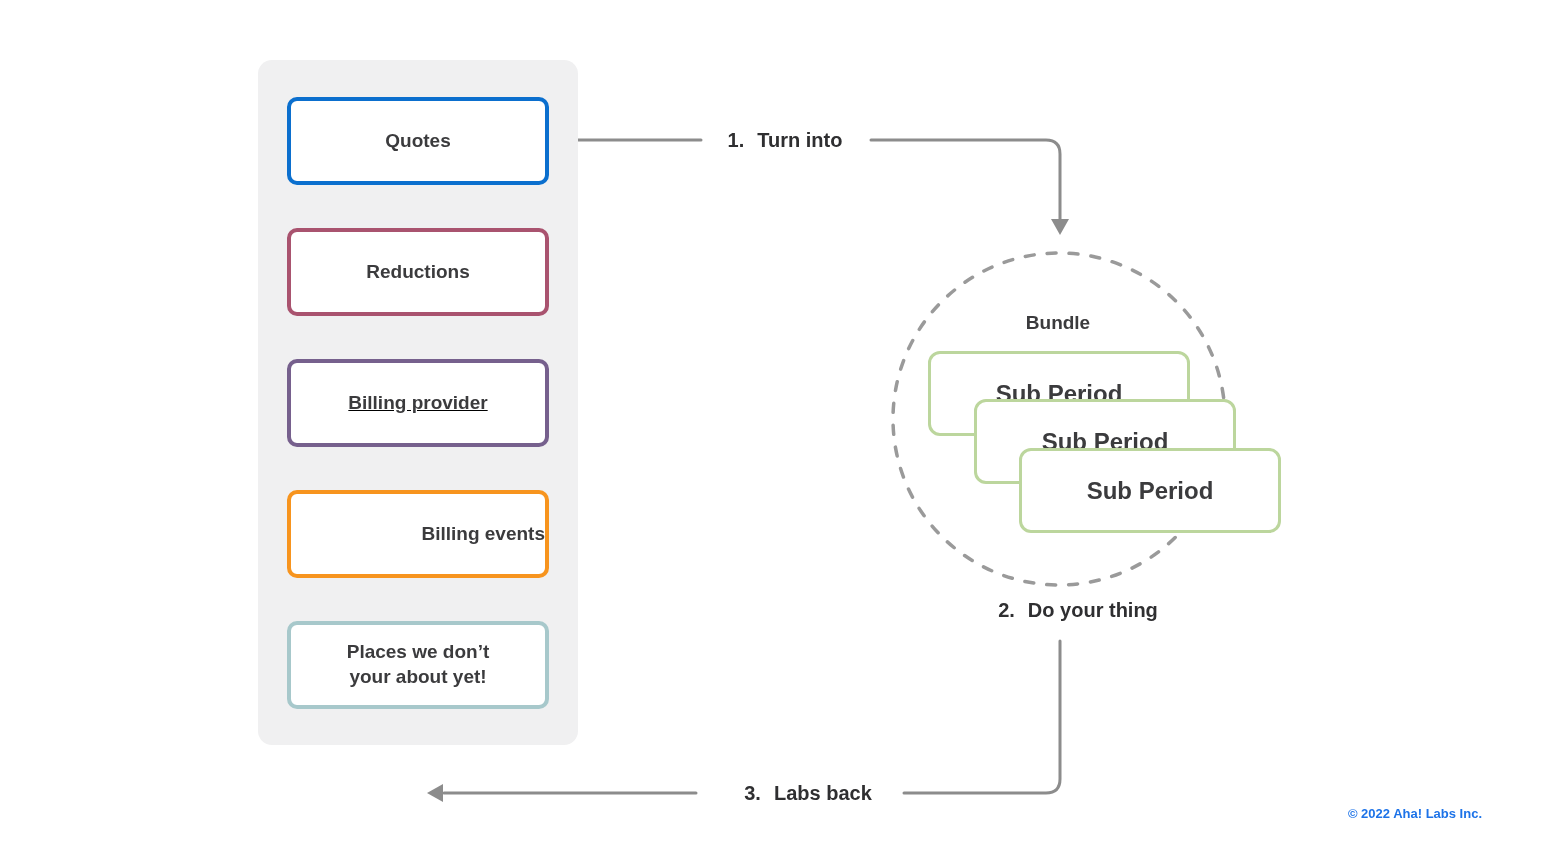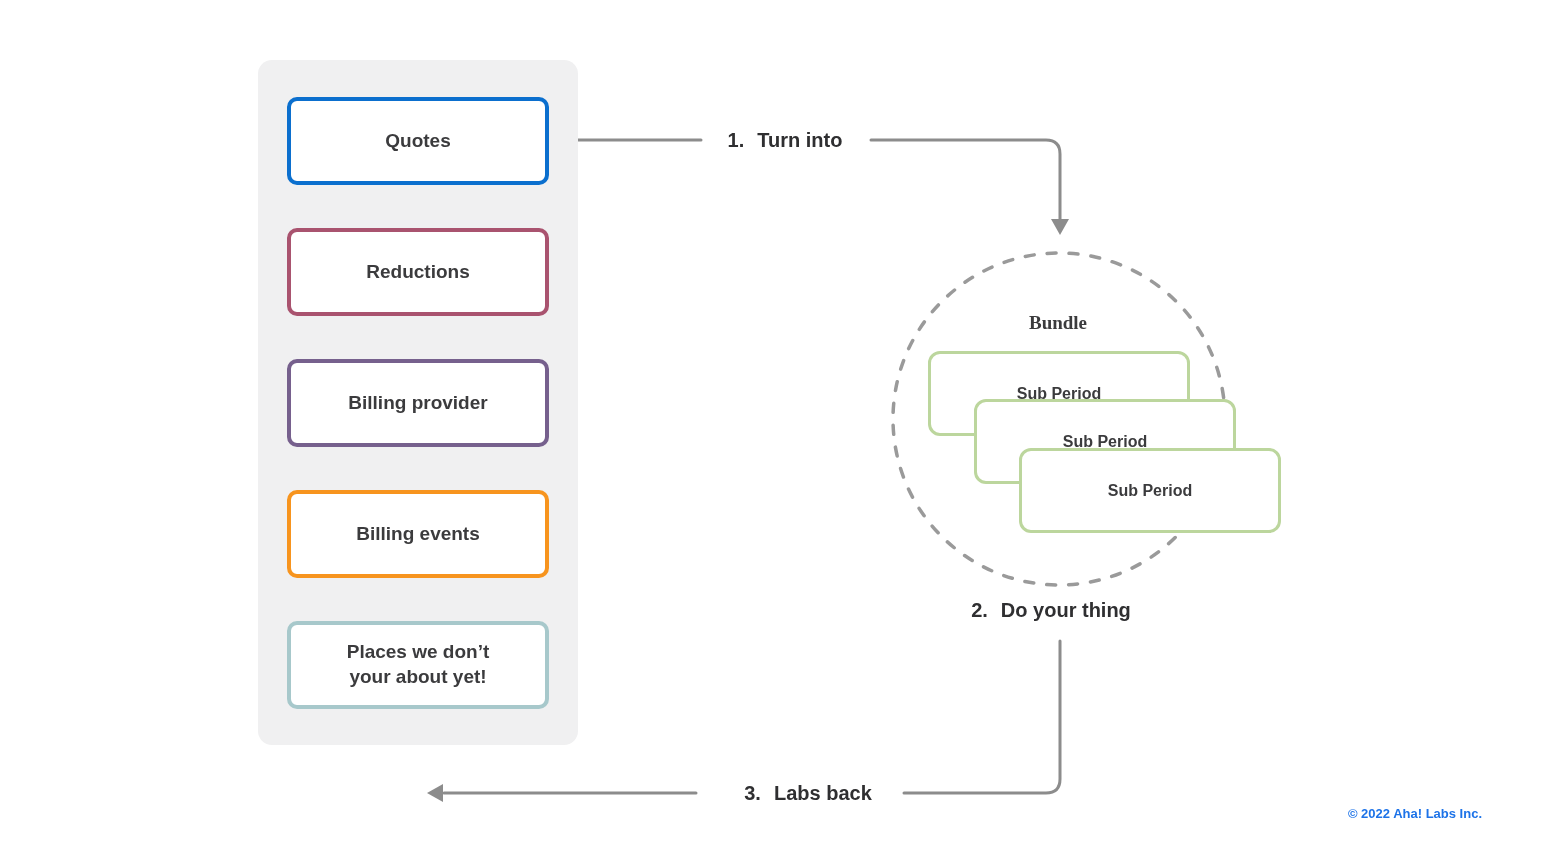--- a/index.html
+++ b/index.html
@@ -64,21 +64,21 @@
   
   .sub-card {
     position: absolute;
     width: 256px; height: 79px;
     background: #ffffff;
     border: 3px solid #7f1d1d;
     border-radius: 12px;
     display: flex;
     align-items: center;
     justify-content: center;
-    font-size: 16px;
+    font-size: 24px;
     font-weight: 600;
     color: var(--text-color, #3b3b3d);
   }
 
   
   .step-label {
     position: absolute;
     transform: translate(-50%, -50%);
     font-size: 20px;
     font-weight: 700;
@@ -86,21 +86,20 @@
     white-space: nowrap;
   }
   .step-number { margin-right: 13px; }
   .bundle-label {
     position: absolute;
     transform: translate(-50%, -50%);
     font-size: 19px;
     font-weight: 600;
     color: var(--text-color, #3b3b3d);
     white-space: nowrap;
-    font-family: Liberation Serif, serif;
   }
   .copyright {
     position: absolute;
     right: 61px; top: 806px;
     font-size: 13px;
     font-weight: 700;
     color: var(--copyright-color, #1d73e8);
     white-space: nowrap;
   }
 </style>
@@ -119,44 +118,44 @@
     <polygon class="arrow-head" points="443,784 443,802 427,793"></polygon>
   </svg>
 
   <div class="panel">
       <div class="source-box" style="top: 37px; border-color: rgb(11, 111, 206);">
         <span class="source-box-label">Quotes</span>
       </div>
       <div class="source-box" style="top: 168px; border-color: rgb(169, 83, 111); text-align: center;">
         <span class="source-box-label">Reductions</span>
       </div>
-      <div class="source-box" style="top: 299px; border-color: rgb(118, 96, 141);">
+      <div class="source-box" style="top: 299px; border-color: rgb(118, 96, 141); text-decoration: underline;">
         <span class="source-box-label">Billing provider</span>
       </div>
-      <div class="source-box" style="top: 430px; border-color: rgb(247, 148, 30);">
+      <div class="source-box" style="top: 430px; border-color: rgb(247, 148, 30); justify-content: flex-end;">
         <span class="source-box-label">Billing events</span>
       </div>
       <div class="source-box" style="top: 561px; border-color: rgb(167, 200, 203);">
         <span class="source-box-label">Places we don’t
 your about yet!</span>
       </div>
     </div>
 
   <div>
       <div class="sub-card" style="left: 928px; top: 351px; border-color: rgb(188, 214, 157);">Sub Period</div>
       <div class="sub-card" style="left: 974px; top: 399px; border-color: rgb(188, 214, 157);">Sub Period</div>
       <div class="sub-card" style="left: 1019px; top: 448px; border-color: rgb(188, 214, 157);">Sub Period</div>
     </div>
 
   <div class="bundle-label" style="left:1058px; top:323px;">Bundle</div>
 
   <div class="step-label" style="left:785px; top:140px;">
     <span class="step-number">1.</span><span>Turn into</span>
   </div>
-  <div class="step-label" style="left:1051px; top:610px;">
+  <div class="step-label" style="left:1078px; top:610px;">
     <span class="step-number">2.</span><span>Do your thing</span>
   </div>
   <div class="step-label" style="left:808px; top:793px;">
     <span class="step-number">3.</span><span>Labs back</span>
   </div>
 
   <div class="copyright">© 2022 Aha! Labs Inc.</div>
 
 </div>
 

